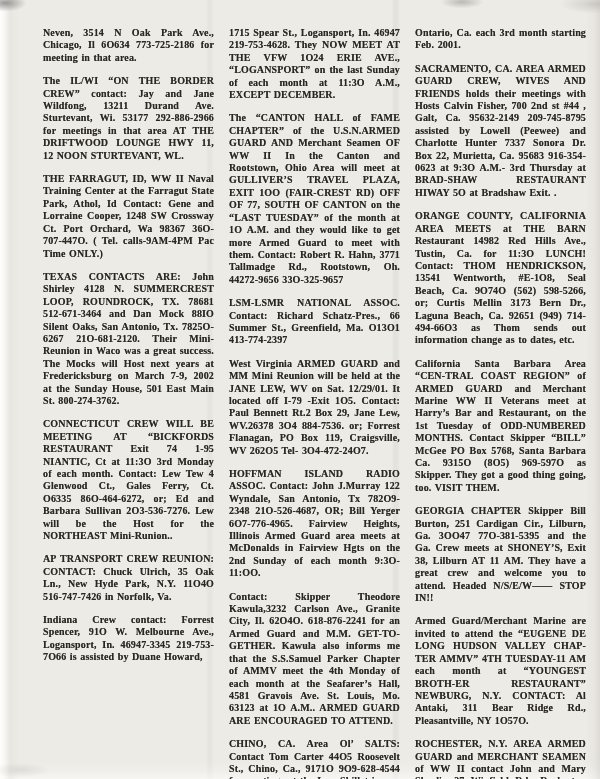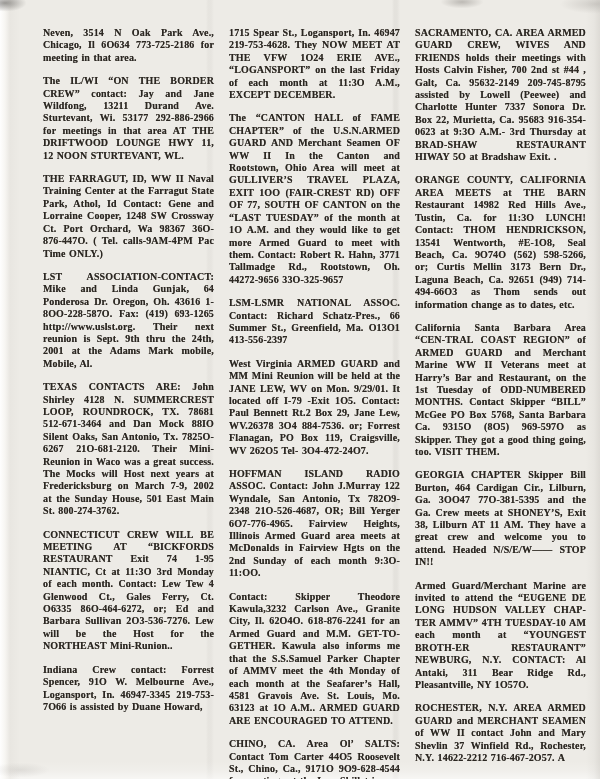--- a/index.html
+++ b/index.html
@@ -67,41 +67,42 @@
 </style>
 </head>
 <body>
 
 <div class="page">
   <div class="columns">
 
     <div class="col">
       <p>Neven, 3514 N Oak Park Ave., Chicago, Il 6O634 773-725-2186 for meeting in that area.</p>
       <p>The IL/WI “ON THE BORDER CREW” contact: Jay and Jane Wildfong, 13211 Durand Ave. Sturtevant, Wi. 53177 292-886-2966 for meetings in that area AT THE DRIFTWOOD LOUNGE HWY 11, 12 NOON STURTEVANT, WL.</p>
-      <p>THE FARRAGUT, ID, WW II Naval Training Center at the Farragut State Park, Athol, Id Contact: Gene and Lorraine Cooper, 1248 SW Crossway Ct. Port Orchard, Wa 98367 36O-876-447O. ( Tel. calls-9AM-4PM Pac Time ONLY.)</p>
-      <p>LST ASSOCIATION-CONTACT: Mike and Linda Gunjak, 64 Ponderosa Dr. Oregon, Oh. 43616 1-8OO-228-587O. Fax: (419) 693-1265 http://www.uslst.org. Their next reunion is Sept. 9th thru the 24th, 2001 at the Adams Mark mobile, Mobile, Al.</p>
+      <p>THE FARRAGUT, ID, WW II Naval Training Center at the Farragut State Park, Athol, Id Contact: Gene and Lorraine Cooper, 1248 SW Crossway Ct. Port Orchard, Wa 98367 36O-707-447O. ( Tel. calls-9AM-4PM Pac Time ONLY.)</p>
       <p>TEXAS CONTACTS ARE: John Shirley 4128 N. SUMMERCREST LOOP, ROUNDROCK, TX. 78681 512-671-3464 and Dan Mock 88IO Silent Oaks, San Antonio, Tx. 7825O-6267 21O-681-2120. Their Mini-Reunion in Waco was a great success. The Mocks will Host next years at Fredericksburg on March 7-9, 2002 at the Sunday House, 501 East Main St. 800-274-3762.</p>
       <p>CONNECTICUT CREW WILL BE MEETING AT “BICKFORDS RESTAURANT Exit 74 1-95 NIANTIC, Ct at 11:3O 3rd Monday of each month. Contact: Lew Tew 4 Glenwood Ct., Gales Ferry, Ct. O6335 86O-464-6272, or; Ed and Barbara Sullivan 2O3-536-7276. Lew will be the Host for the NORTHEAST Mini-Runion..</p>
+      <p>AP TRANSPORT CREW REUNION: CONTACT: Chuck Ulrich, 35 Oak Ln., New Hyde Park, N.Y. 11O4O 516-747-7426 in Norfolk, Va.</p>
       <p>Indiana Crew contact: Forrest Spencer, 91O W. Melbourne Ave., Logansport, In. 46947-3345 219-753-7O66 is assisted by Duane Howard,</p>
 
     </div>
 
     <div class="col">
-      <p>1715 Spear St., Logansport, In. 46947 219-753-4628. They NOW MEET AT THE VFW 1O24 ERIE AVE., “LOGANSPORT” on the last Friday of each month at 11:3O A.M., EXCEPT DECEMBER.</p>
+      <p>1715 Spear St., Logansport, In. 46947 219-753-4628. They NOW MEET AT THE VFW 1O24 ERIE AVE., “LOGANSPORT” on the last Sunday of each month at 11:3O A.M., EXCEPT DECEMBER.</p>
       <p>The “CANTON HALL of FAME CHAPTER” of the U.S.N.ARMED GUARD AND Merchant Seamen OF WW II In the Canton and Rootstown, Ohio Area will meet at GULLIVER’S TRAVEL PLAZA, EXIT 1OO (FAIR-CREST RD) OFF OF 77, SOUTH OF CANTON on the “LAST TUESDAY” of the month at 1O A.M. and they would like to get more Armed Guard to meet with them. Contact: Robert R. Hahn, 3771 Tallmadge Rd., Rootstown, Oh. 44272-9656 33O-325-9657</p>
-      <p>LSM-LSMR NATIONAL ASSOC. Contact: Richard Schatz-Pres., 66 Summer St., Greenfield, Ma. O13O1 413-556-2397</p>
-      <p>West Virginia ARMED GUARD and MM Mini Reunion will be held at the JANE LEW, WV on Mon. 9/29/01. It located off I-79 -Exit 1O5. Contact: Paul Bennett Rt.2 Box 29, Jane Lew, WV.26378 3O4 884-7536. or; Forrest Flanagan, PO Box 119, Craigsville, WV 262O5 Tel- 3O4-472-24O7.</p>
+      <p>LSM-LSMR NATIONAL ASSOC. Contact: Richard Schatz-Pres., 66 Summer St., Greenfield, Ma. O13O1 413-774-2397</p>
+      <p>West Virginia ARMED GUARD and MM Mini Reunion will be held at the JANE LEW, WV on Sat. 12/29/01. It located off I-79 -Exit 1O5. Contact: Paul Bennett Rt.2 Box 29, Jane Lew, WV.26378 3O4 884-7536. or; Forrest Flanagan, PO Box 119, Craigsville, WV 262O5 Tel- 3O4-472-24O7.</p>
       <p>HOFFMAN ISLAND RADIO ASSOC. Contact: John J.Murray 122 Wyndale, San Antonio, Tx 782O9-2348 21O-526-4687, OR; Bill Yerger 6O7-776-4965. Fairview Heights, Illinois Armed Guard area meets at McDonalds in Fairview Hgts on the 2nd Sunday of each month 9:3O-11:OO.</p>
       <p>Contact: Skipper Theodore Kawula,3232 Carlson Ave., Granite City, Il. 62O4O. 618-876-2241 for an Armed Guard and M.M. GET-TO-GETHER. Kawula also informs me that the S.S.Samuel Parker Chapter of AMMV meet the 4th Monday of each month at the Seafarer’s Hall, 4581 Gravois Ave. St. Louis, Mo. 63123 at 1O A.M.. ARMED GUARD ARE ENCOURAGED TO ATTEND.</p>
       <p>CHINO, CA. Area Ol’ SALTS: Contact Tom Carter 44O5 Roosevelt St., Chino, Ca., 9171O 9O9-628-4544 for meetings at the Iron Skillet in</p>
     </div>
 
     <div class="col">
+      <p>Ontario, Ca. each 3rd month starting Feb. 2001.</p>
       <p>SACRAMENTO, CA. AREA ARMED GUARD CREW, WIVES AND FRIENDS holds their meetings with Hosts Calvin Fisher, 700 2nd st #44 , Galt, Ca. 95632-2149 209-745-8795 assisted by Lowell (Peewee) and Charlotte Hunter 7337 Sonora Dr. Box 22, Murietta, Ca. 95683 916-354-0623 at 9:3O A.M.- 3rd Thursday at BRAD-SHAW RESTAURANT HIWAY 5O at Bradshaw Exit. .</p>
       <p>ORANGE COUNTY, CALIFORNIA AREA MEETS at THE BARN Restaurant 14982 Red Hills Ave., Tustin, Ca. for 11:3O LUNCH! Contact: THOM HENDRICKSON, 13541 Wentworth, #E-1O8, Seal Beach, Ca. 9O74O (562) 598-5266, or; Curtis Mellin 3173 Bern Dr., Laguna Beach, Ca. 92651 (949) 714-494-66O3 as Thom sends out information change as to dates, etc.</p>
       <p>California Santa Barbara Area “CEN-TRAL COAST REGION” of ARMED GUARD and Merchant Marine WW II Veterans meet at Harry’s Bar and Restaurant, on the 1st Tuesday of ODD-NUMBERED MONTHS. Contact Skipper “BILL” McGee PO Box 5768, Santa Barbara Ca. 9315O (8O5) 969-597O as Skipper. They got a good thing going, too. VISIT THEM.</p>
-      <p>GEORGIA CHAPTER Skipper Bill Burton, 464 Cardigan Cir., Lilburn, Ga. 3OO47 77O-381-5395 and the Ga. Crew meets at SHONEY’S, Exit 38, Lilburn AT 11 AM. They have a great crew and welcome you to attend. Headed N/S/E/W—— STOP IN!!</p>
-      <p>Armed Guard/Merchant Marine are invited to attend the “EUGENE DE LONG HUDSON VALLEY CHAP-TER AMMV” 4TH TUESDAY-10 AM each month at “YOUNGEST BROTH-ER RESTAURANT” NEWBURG, N.Y. CONTACT: Al Antaki, 311 Bear Ridge Rd., Pleasantville, NY 1O57O.</p>
+      <p>GEORGIA CHAPTER Skipper Bill Burton, 251 Cardigan Cir., Lilburn, Ga. 3OO47 77O-381-5395 and the Ga. Crew meets at SHONEY’S, Exit 38, Lilburn AT 11 AM. They have a great crew and welcome you to attend. Headed N/S/E/W—— STOP IN!!</p>
+      <p>Armed Guard/Merchant Marine are invited to attend the “EUGENE DE LONG HUDSON VALLEY CHAP-TER AMMV” 4TH TUESDAY-11 AM each month at “YOUNGEST BROTH-ER RESTAURANT” NEWBURG, N.Y. CONTACT: Al Antaki, 311 Bear Ridge Rd., Pleasantville, NY 1O57O.</p>
       <p>ROCHESTER, N.Y. AREA ARMED GUARD and MERCHANT SEAMEN of WW II contact John and Mary Shevlin 37 Winfield Rd., Rochester, N.Y. 14622-2212 716-467-2O57. A</p>
     </div>
 
   </div>
 </div>
 
 </body></html>

